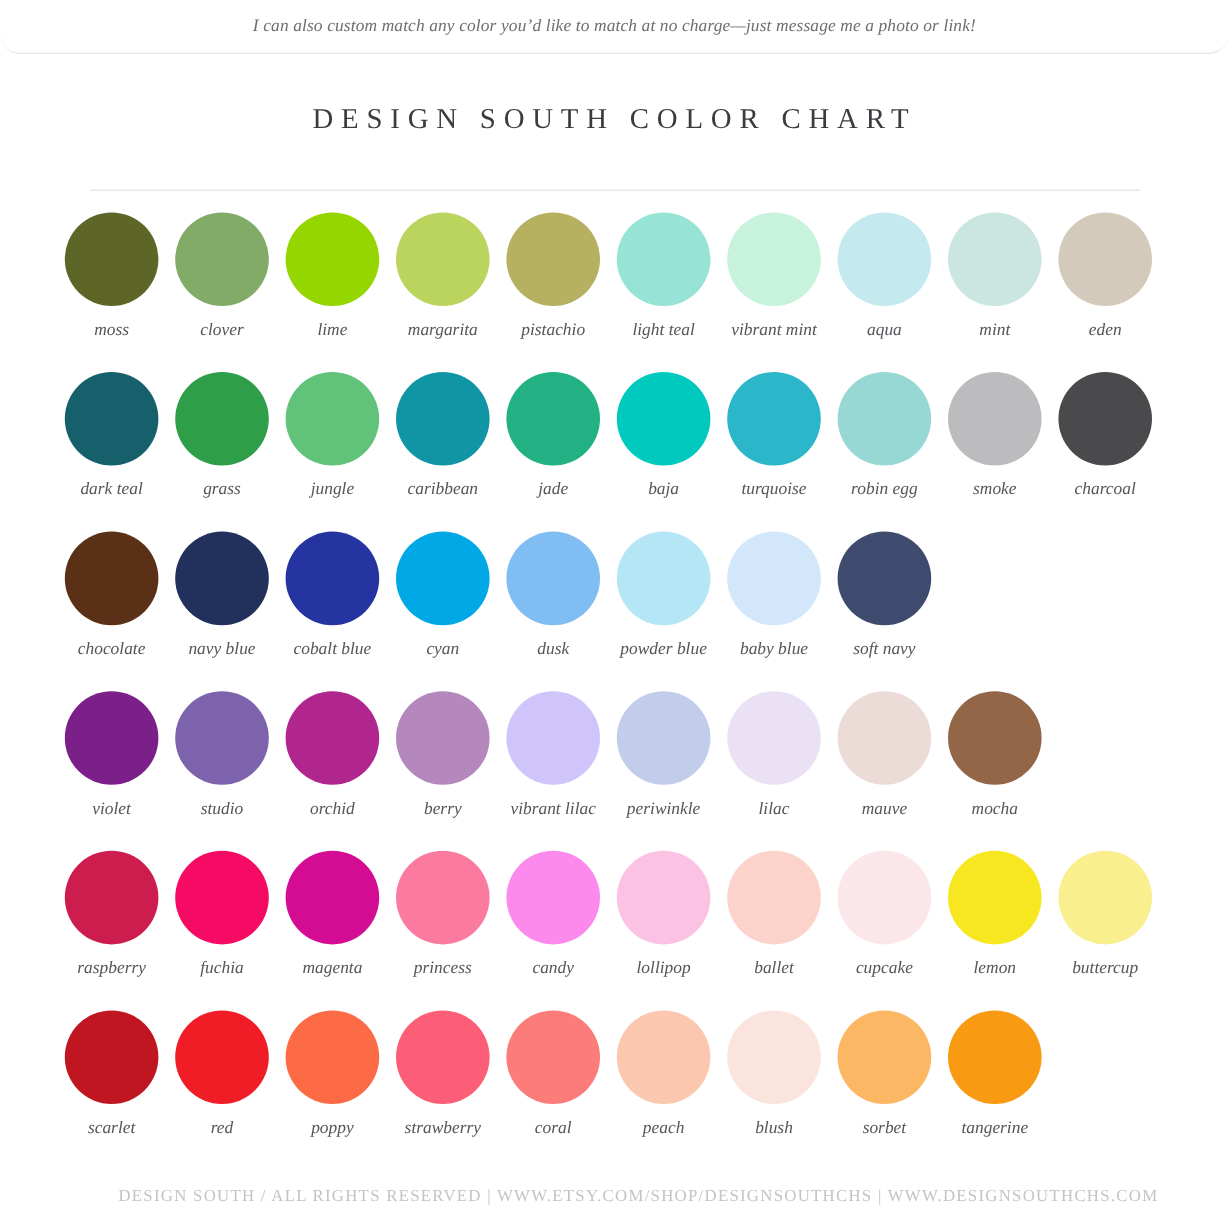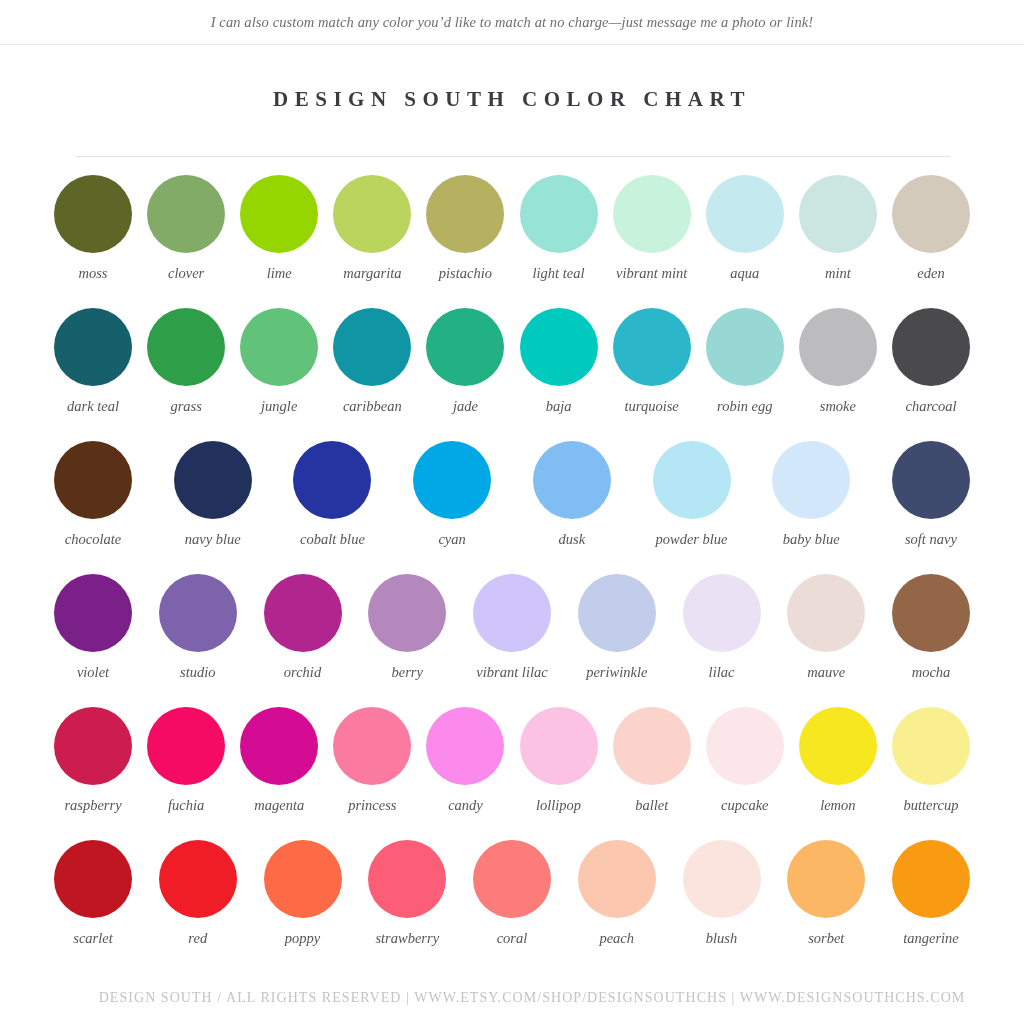--- a/index.html
+++ b/index.html
@@ -17,62 +17,62 @@
 
   
   .top-banner {
     height: 45px;
     box-sizing: border-box;
     border-bottom: 1px solid #e8e8e8;
     display: flex;
     align-items: center;
     justify-content: center;
     background: #ffffff;
+    border-radius: 17px;
   }
   .top-banner-text {
     font-family: "Liberation Serif", "DejaVu Serif", serif;
     font-style: italic;
     font-size: 14.5px;
     color: #6e6e72;
     letter-spacing: 0.1px;
     white-space: nowrap;
   }
 
   
   .title-wrap {
     margin-top: 42px;
     text-align: center;
   }
   .chart-title {
     font-family: "Liberation Serif", "DejaVu Serif", serif;
-    font-size: 21px;
+    font-size: 24px;
     letter-spacing: 6.5px;
     color: #3b3b41;
     text-transform: uppercase;
     white-space: nowrap;
     display: inline-block;
-    font-weight: bold;
   }
 
   .divider {
     width: 875px;
     height: 1px;
     background: #e2e2e4;
     margin: 44px auto 0 auto;
   }
 
   
   .grid {
     margin: 0 auto;
     padding-top: 18px;
     width: 930px;
   }
   .color-row {
     display: flex;
-    justify-content: space-between;
+    justify-content: flex-start;
     align-items: flex-start;
     height: 133px;
   }
   .swatch {
     width: 92px;
     display: flex;
     flex-direction: column;
     align-items: center;
   }
   .swatch-dot {

